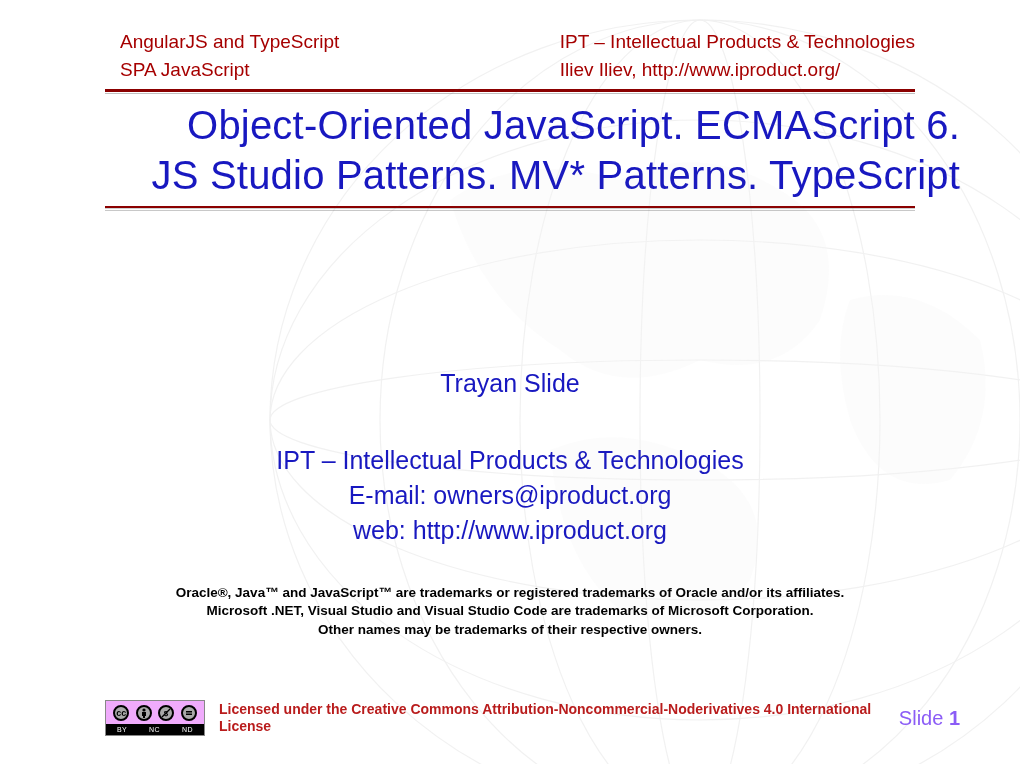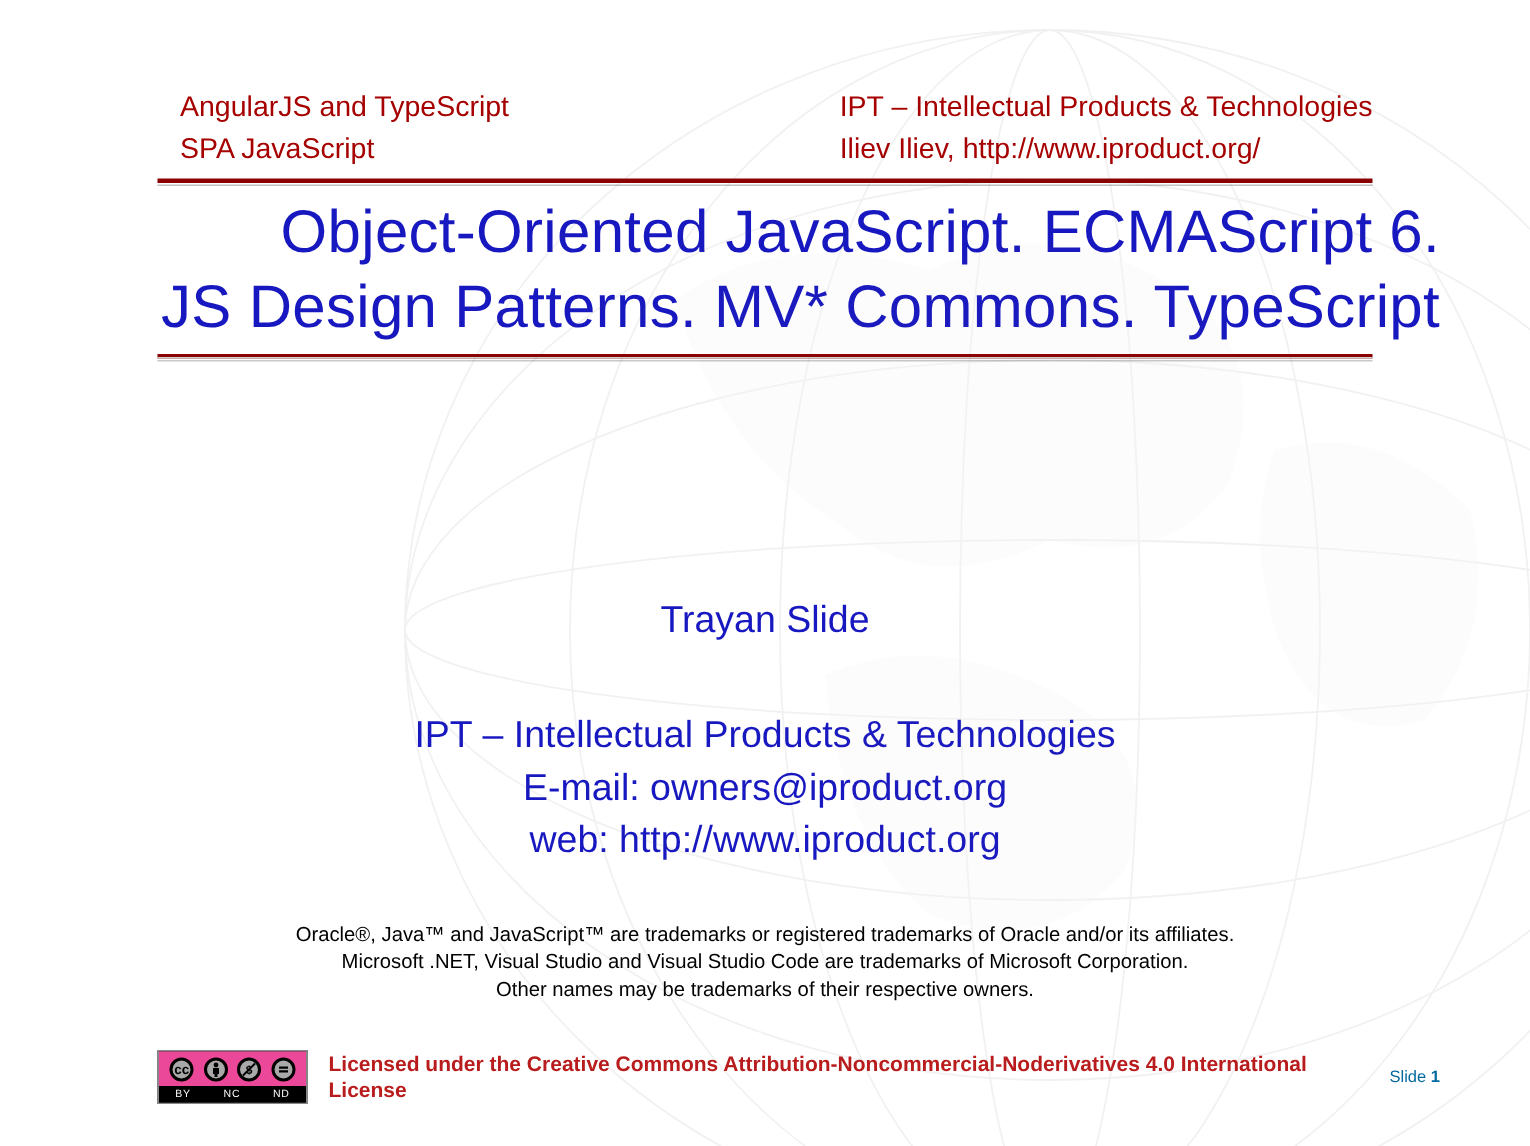--- a/index.html
+++ b/index.html
@@ -13,21 +13,21 @@
     }
     .globe-bg {
       position: absolute;
       top: 0; left: 0; right: 0; bottom: 0;
       opacity: 0.08;
       pointer-events: none;
     }
     .header {
       display: flex;
       justify-content: space-between;
-      padding: 58px 105px 0 120px;
+      padding: 28px 105px 0 120px;
     }
     .header-left, .header-right {
       color: #a60000;
       font-size: 19px;
       line-height: 1.45;
     }
     .header-right { text-align: left; }
     .title-rule-top {
       margin: 6px 105px 0 105px;
       height: 3px;
@@ -63,21 +63,21 @@
       font-size: 25px;
       line-height: 1.4;
       margin-top: 155px;
       padding: 0 60px;
     }
     .body-block .author { margin-bottom: 42px; display: block; }
     .trademark {
       text-align: center;
       color: #000;
       font-size: 13.5px;
-      font-weight: normal;
+      font-weight: bold;
       line-height: 1.35;
       margin-top: 36px;
       padding: 0 80px;
     }
     .footer {
       position: absolute;
       bottom: 28px;
       left: 105px;
       right: 60px;
       display: flex;
@@ -88,21 +88,21 @@
       width: 100px;
       height: 36px;
       background: #000;
       border: 1px solid #888;
       display: flex;
       flex-direction: column;
       flex-shrink: 0;
     }
     .cc-badge-top {
       flex: 1;
-      background: #ec4899;
+      background: #f0abfc;
       display: flex;
       align-items: center;
       justify-content: space-around;
       padding: 0 4px;
     }
     .cc-circle {
       width: 16px; height: 16px;
       border: 2px solid #000;
       border-radius: 50%;
       display: flex;
@@ -123,22 +123,22 @@
       letter-spacing: 0.5px;
     }
     .license-text {
       color: #b91c1c;
       font-size: 14px;
       font-weight: bold;
       line-height: 1.25;
       flex: 1;
     }
     .slide-num {
-      color: #0369a1;
-      font-size: 11px;
+      color: #8b5cf6;
+      font-size: 20px;
       white-space: nowrap;
     }
     .slide-num .num { font-weight: bold; }
   </style>
 </head>
 <body>
 
 <svg class="globe-bg" viewBox="0 0 1020 764">
   <g stroke="#555" stroke-width="1.2" fill="none">
     <ellipse cx="700" cy="420" rx="430" ry="400"></ellipse>
@@ -163,21 +163,21 @@
     <div>IPT – Intellectual Products &amp; Technologies</div>
     <div>Iliev Iliev, http://www.iproduct.org/</div>
   </div>
 </div>
 
 <div class="title-rule-top"></div>
 <div class="title-rule-top2"></div>
 
 <div class="title">
   <div>Object-Oriented JavaScript. ECMAScript 6.</div>
-  <div>JS Design Patterns. MV* Commons. TypeScript</div>
+  <div>JS Studio Patterns. MV* Patterns. TypeScript</div>
 </div>
 
 <div class="title-rule-bottom"></div>
 <div class="title-rule-bottom2"></div>
 
 <div class="body-block">
   <span class="author">Trayan Slide</span>
   <div>IPT – Intellectual Products &amp; Technologies</div>
   <div>E-mail: owners@iproduct.org</div>
   <div>web: http://www.iproduct.org</div>

